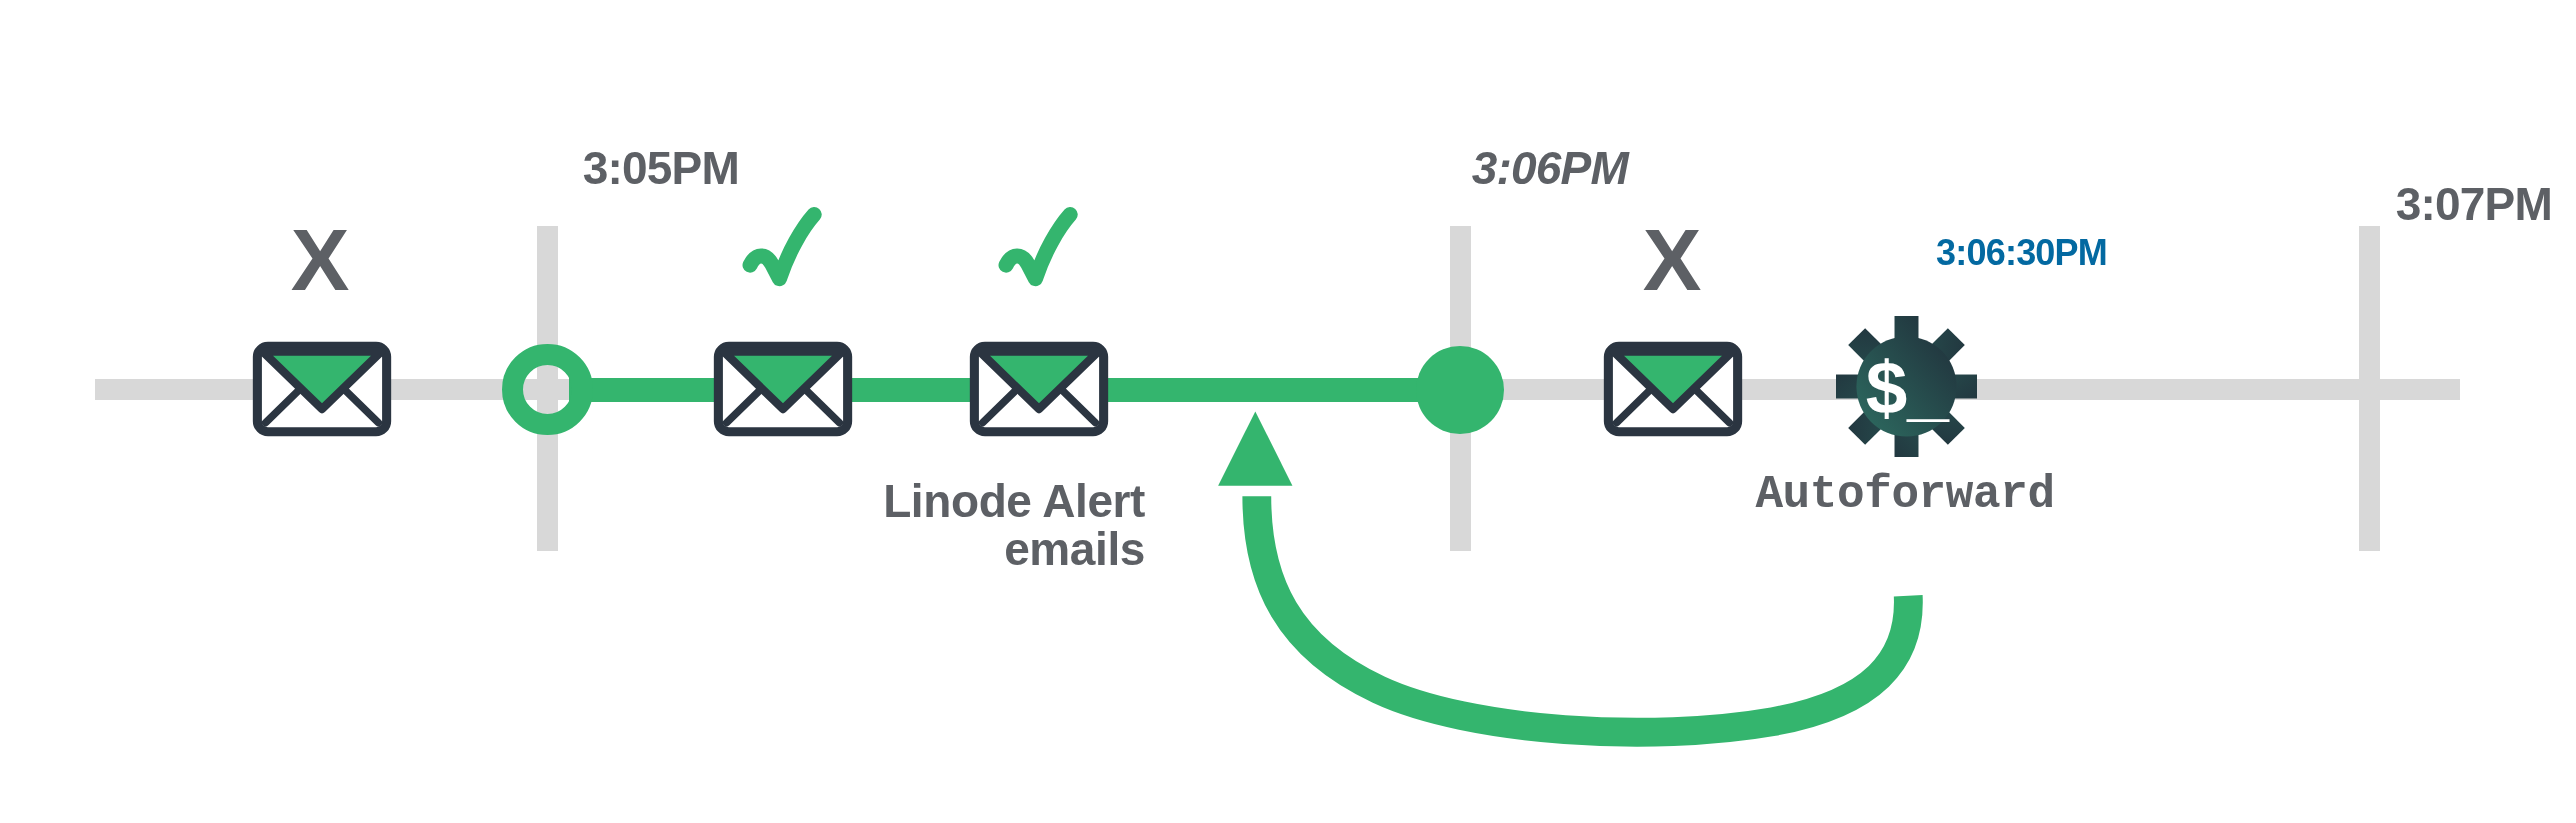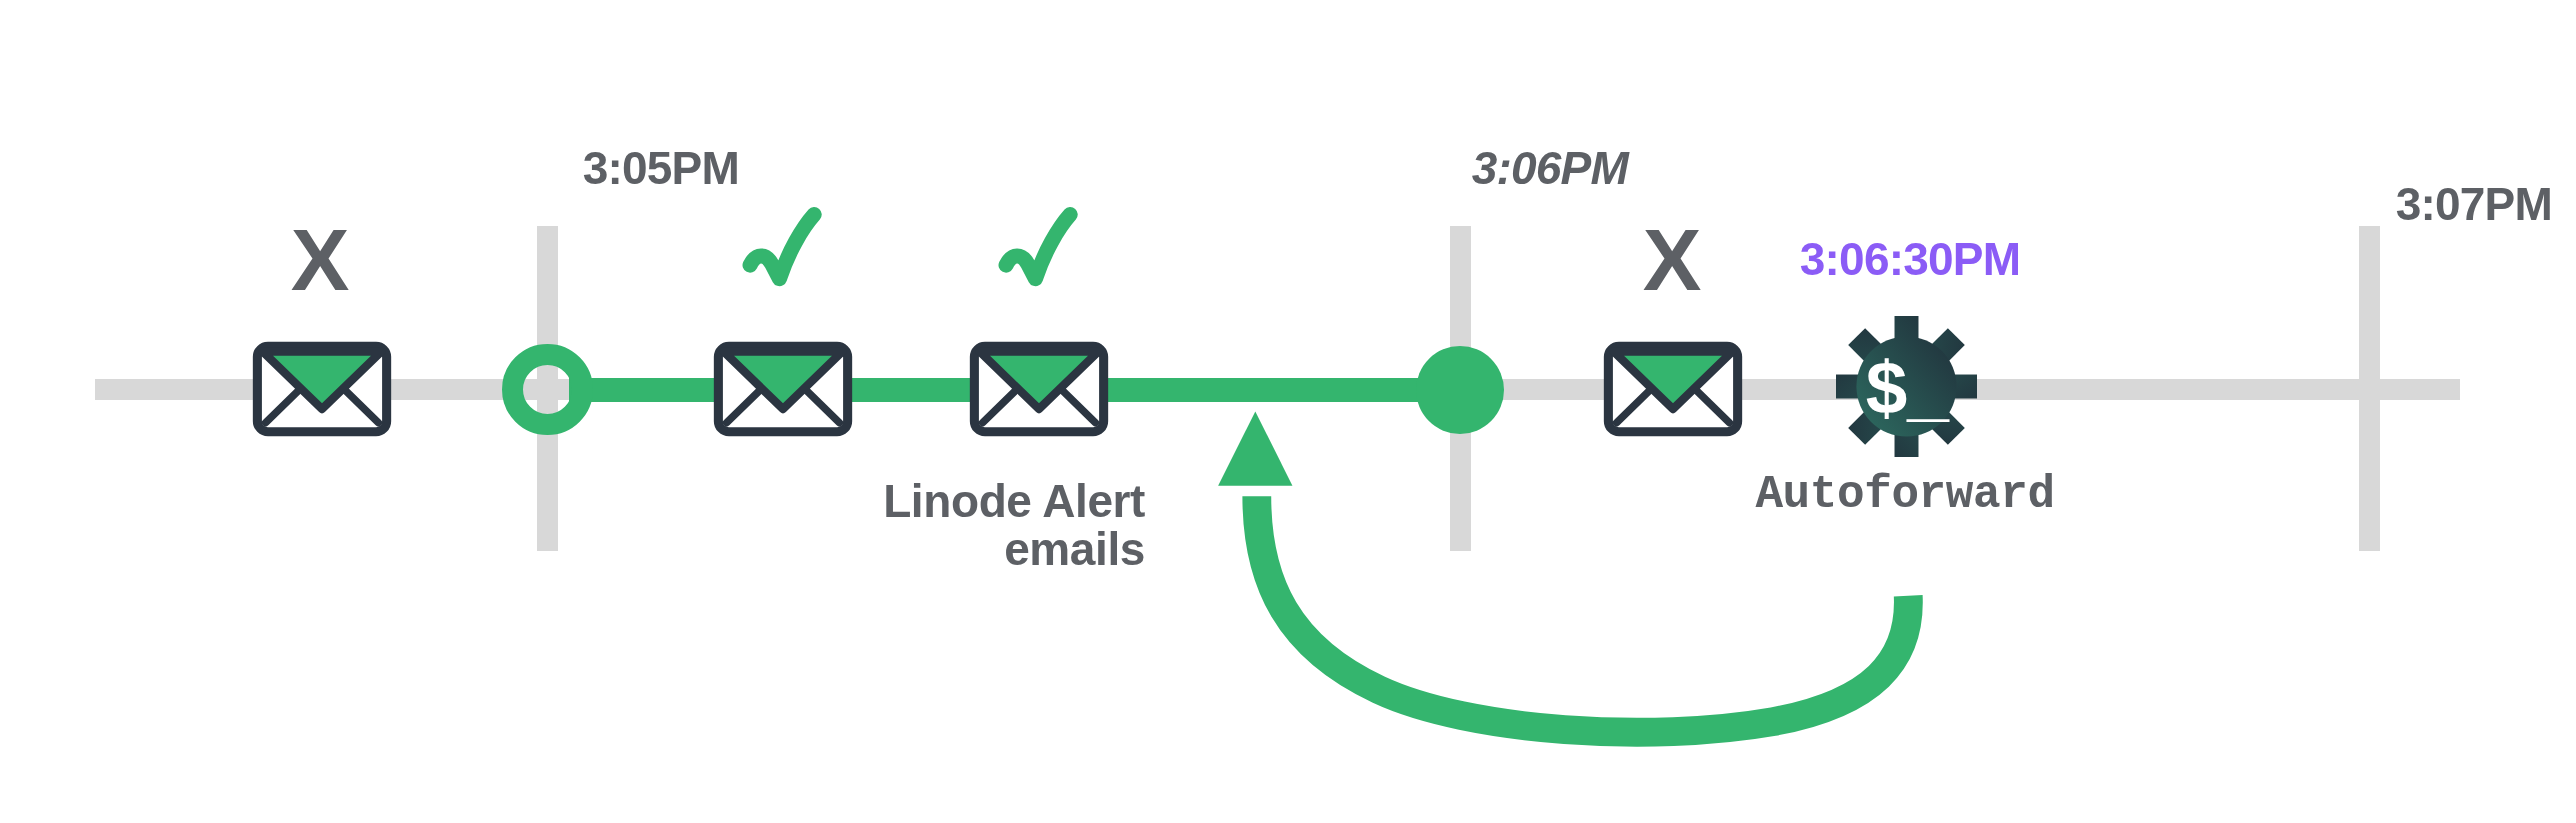--- a/index.html
+++ b/index.html
@@ -76,24 +76,24 @@
     font-size: 46px;
     font-weight: bold;
     color: #5d6065;
     line-height: 48px;
     letter-spacing: -0.4px;
   }
   .sub-time {
     position: absolute;
     width: 394px;
     top: 232px;
-    text-align: center;
-    font-size: 46px;
+    text-align: right;
+    font-size: 36px;
     font-weight: bold;
-    color: #8b5cf6;
+    color: #0369a1;
     letter-spacing: -0.8px;
   }
   svg { position: absolute; overflow: visible; }
 </style>
 </head>
 <body>
 
 <div class="canvas">
 
   <div class="track"></div>

